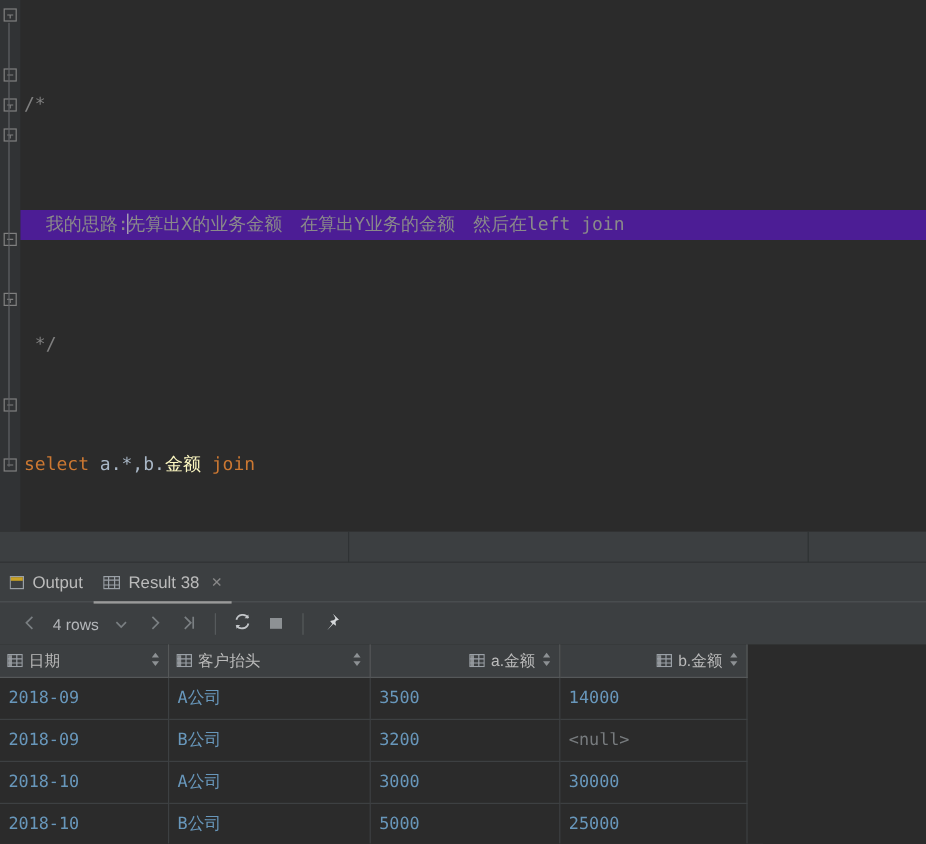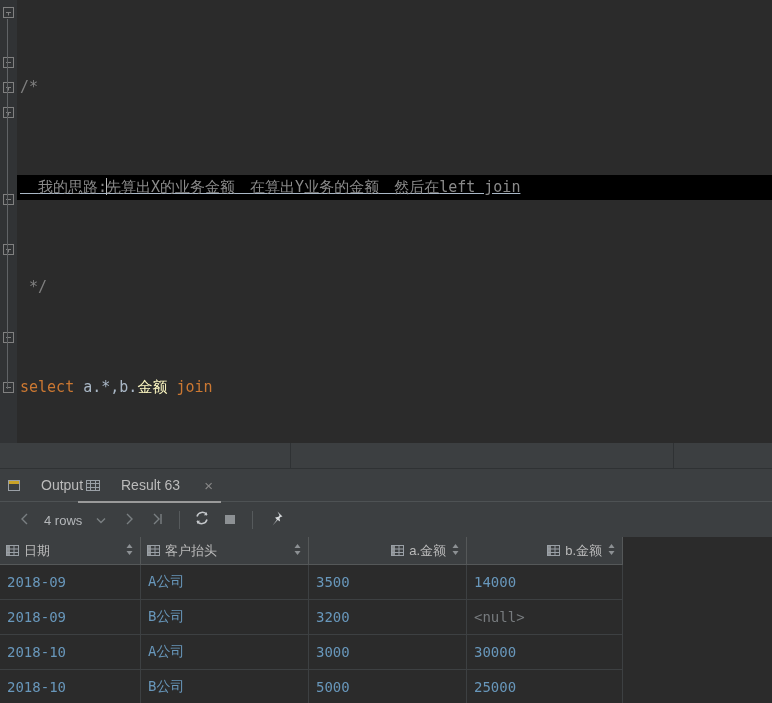--- a/index.html
+++ b/index.html
@@ -27,21 +27,21 @@
 
   .code{
     position:absolute;left:17px;top:0;width:755px;height:443px;
     font-size:15px;line-height:25px;
     white-space:pre;
   }
   .ln{
     position:relative;height:25px;padding-left:3px;
     color:#a9b7c6;
   }
-  .ln.caret-line{background:#000000;text-decoration:underline;}
+  .ln.caret-line{background:#4c1d95;}
 
   .kw{color:#cc7832;}
   .cn{color:#fef9c3;}      
   .id{color:#a9b7c6;}
   .com{color:#808080;}
   .comk{color:#8a8a8a;}
 
   .caret{
     display:inline-block;width:1px;height:17px;
     background:#bbbbbb;vertical-align:-3px;margin:0 -1px;
@@ -59,21 +59,21 @@
   .results{
     position:absolute;left:0;top:469px;width:772px;height:234px;
     background:#3c3f41;
   }
   .tabbar{
     position:relative;height:32px;width:772px;
     border-bottom:1px solid #4e5254;
   }
   .tab{
     position:absolute;top:0;height:32px;display:flex;align-items:center;
-    gap:20px;color:#bbbbbb;font-family:"Liberation Sans",sans-serif;font-size:14px;
+    gap:6px;color:#bbbbbb;font-family:"Liberation Sans",sans-serif;font-size:14px;
     padding:0 8px;
   }
   .tab.active{border-bottom:2px solid #9a9a9a;}
   .tab-close{color:#888;font-size:15px;margin-left:4px;line-height:1;}
 
   .ico{display:inline-block;line-height:0;}
 
   .toolbar{
     position:relative;height:36px;width:772px;display:flex;align-items:center;
     gap:2px;padding-left:12px;
@@ -224,21 +224,21 @@
               <rect x="0.5" y="1.5" width="11" height="10" fill="#3c3f41" stroke="#9aa0a6"></rect>
               <rect x="1" y="2" width="10" height="3" fill="#c9a227"></rect>
             </svg></span>
         <span>Output</span>
       </div>
       <div class="tab active" style="left:78px">
         <span class="ico"><svg width="15" height="13">
               <rect x="0.5" y="1.5" width="13" height="10" fill="none" stroke="#9aa0a6"></rect>
               <path d="M0.5 4.5h13M0.5 8.5h13M4.5 1.5v10M9.5 1.5v10" stroke="#9aa0a6"></path>
             </svg></span>
-        <span>Result 63</span>
+        <span>Result 38</span>
         <span class="tab-close">×</span>
       </div>
     </div>
 
     <div class="toolbar">
       <div class="tb-btn">
         <span><svg width="14" height="14">
               <path d="M9 2L4 7l5 5" stroke="#7a7f82" stroke-width="1.4" fill="none"></path>
             </svg></span>
       </div>

